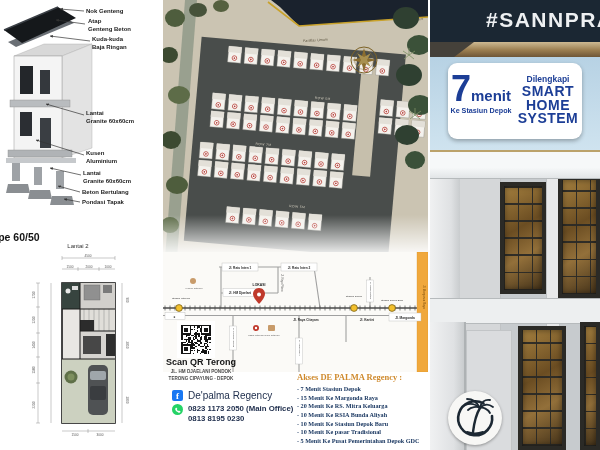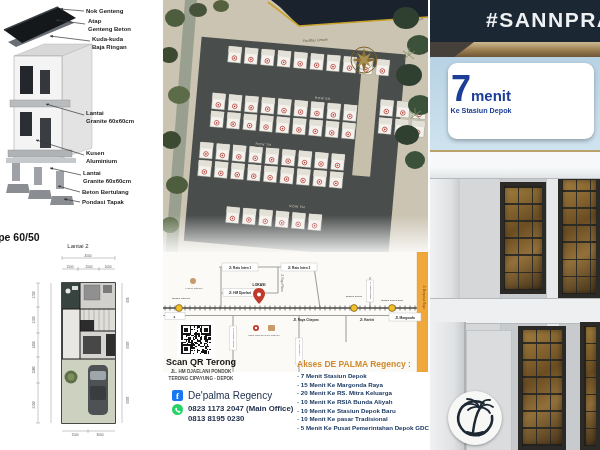--- a/index.html
+++ b/index.html
@@ -23,33 +23,33 @@
   .scan{position:absolute;left:-8px;top:357px;width:92px;text-align:center;font-size:9px;font-weight:bold;color:#141414;}
   .addr{position:absolute;left:-8px;top:369px;width:92px;text-align:center;font-size:4.6px;font-weight:bold;color:#4a4a4a;line-height:1.45;}
   .social{position:absolute;left:9px;top:390px;}
   .srow{display:flex;align-items:center;gap:5px;margin-bottom:3px;}
   .stext{font-size:10px;font-weight:normal;color:#22314f;white-space:nowrap;}
   .phones{font-size:7.8px;font-weight:bold;color:#22314f;line-height:1.25;white-space:nowrap;}
   .icon{display:inline-flex;align-items:center;justify-content:center;width:11px;height:11px;flex:0 0 11px;}
   .fb{background:#1877f2;border-radius:2px;color:#fff;font:bold 9px "Liberation Serif",serif;}
   .ig{background:radial-gradient(circle at 30% 110%,#fdf497 5%,#fd5949 45%,#d6249f 60%,#285aeb 90%);border-radius:3px;}
   .wa{background:#25d366;border-radius:50%;}
-  .akses{position:absolute;left:134px;top:359px;width:136px;}
+  .akses{position:absolute;left:134px;top:372px;width:136px;font-family:Liberation Serif, serif;}
   .akses-title{font-size:8.5px;font-weight:bold;color:#cf8a2d;margin-bottom:3px;white-space:nowrap;}
   .akses-item{font-size:6.2px;font-weight:bold;color:#1d3a63;line-height:1.4;white-space:nowrap;}
 
   
   .navy{position:absolute;left:0;top:0;width:170px;height:42px;background:#1b2733;border-bottom:1px solid #e2cf9c;}
   .hash{position:absolute;left:56px;top:8px;font-size:21px;font-weight:600;letter-spacing:1.5px;color:#eef0f2;white-space:nowrap;}
   .bronze{position:absolute;left:0;top:42px;width:170px;height:15px;
           background:linear-gradient(180deg,#cdb992,#9a7d4f 55%,#6e5637);}
   .bronze-wedge{position:absolute;left:0;top:42px;width:44px;height:15px;background:#45413a;
           clip-path:polygon(0 0,100% 0,55% 100%,0 100%);}
   .sky{position:absolute;left:0;top:57px;width:170px;height:93px;background:linear-gradient(180deg,#b7d2e4,#cfe3ef);}
-  .card{position:absolute;left:18px;top:63px;width:146px;height:76px;background:#fff;border-radius:9px;
+  .card{position:absolute;left:18px;top:63px;width:134px;height:76px;background:#fff;border-radius:9px;
         box-shadow:0 2px 4px rgba(0,0,0,.3);display:flex;color:#1c3e96;}
   .card-l{width:66px;text-align:center;padding-top:10px;}
   .b7{font-size:36px;font-weight:800;line-height:0.9;}
   .bmenit{font-size:15px;font-weight:bold;}
   .bsub{font-size:7.2px;font-weight:bold;margin-top:1px;}
   .card-r{flex:1;text-align:center;padding-top:11px;}
   .beq{font-size:8.5px;font-weight:bold;margin-bottom:1px;}
   .bsmart{font-size:14px;font-weight:800;line-height:0.98;letter-spacing:0.5px;}
   .win{position:absolute;border:4px solid #2b2a26;box-sizing:border-box;
        background:
@@ -704,21 +704,21 @@
         <span class="icon fb">f</span>
         <span class="stext">De'palma Regency</span>
       </div>
       <div class="srow" style="align-items:flex-start;">
         <span class="icon wa">
           <svg width="8" height="8" viewBox="0 0 10 10">
             <path d="M8.2 7.1c-.3.9-1.7 1.5-2.5 1.2C4 7.8 2.4 6.4 1.7 4.8 1.3 3.9 1.8 2.6 2.7 2.3l.6-.2.9 1.7-.7.7c.4.8 1.1 1.5 1.9 1.9l.7-.7 1.7.9z" fill="#fff"></path>
           </svg>
         </span>
         <span class="phones">
-          <div>0823 1173 2047 (Main Office)</div>
+          <div>0823 1173 2050 (Main Office)</div>
           <div>0813 8195 0230</div>
         </span>
       </div>
     </div>
 
     <div class="akses">
       <div class="akses-title">Akses DE PALMA Regency :</div>
       <div class="akses-item">- 7 Menit Stasiun Depok</div>
       <div class="akses-item">- 15 Menit Ke Margonda Raya</div>
       <div class="akses-item">- 20 Menit Ke RS. Mitra Keluarga</div>
@@ -749,20 +749,26 @@
     <div class="navy">
       <span class="hash">#SANNPRA</span>
     </div>
     <div class="bronze"></div>
     <div class="bronze-wedge"></div>
 
     <div class="card">
       <div class="card-l">
         <span class="b7">7</span><span class="bmenit">menit</span>
         <div class="bsub">Ke Stasiun Depok</div>
+      </div>
+      <div class="card-r">
+        <div class="beq">Dilengkapi</div>
+        <div class="bsmart preline">SMART
+HOME
+SYSTEM</div>
       </div>
     </div>
 
     <div class="logo">
       <svg width="44" height="44" viewBox="0 0 44 44" fill="none" stroke="#1c2833" stroke-linecap="round">
         <path d="M30.5 7.5 A17 17 0 1 0 39 20" stroke-width="2.6"></path>
         <path d="M20 36 C21 28 22 20 27 12" stroke-width="2.4"></path>
         <path d="M27 12 C23 8 17 7 12 9" stroke-width="1.8"></path>
         <path d="M27 12 C24 6 19 3 14 3" stroke-width="1.8"></path>
         <path d="M27 12 C28 6 32 3 37 4" stroke-width="1.8"></path>

